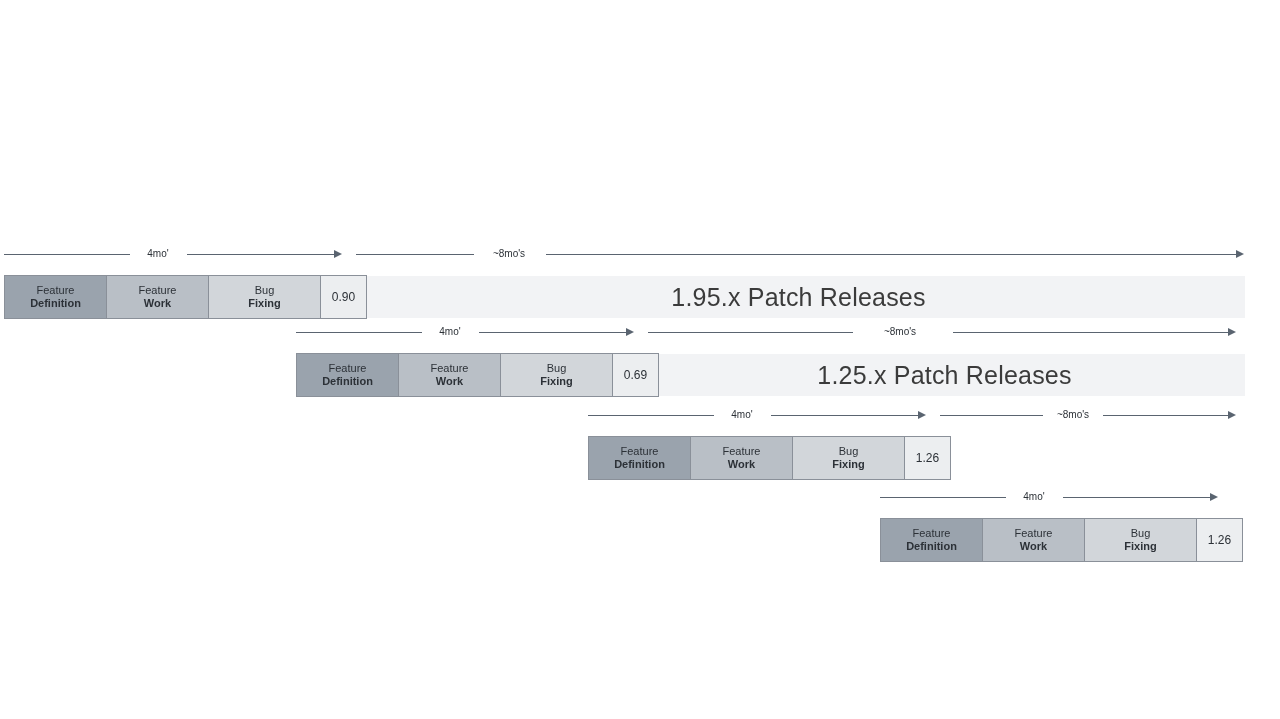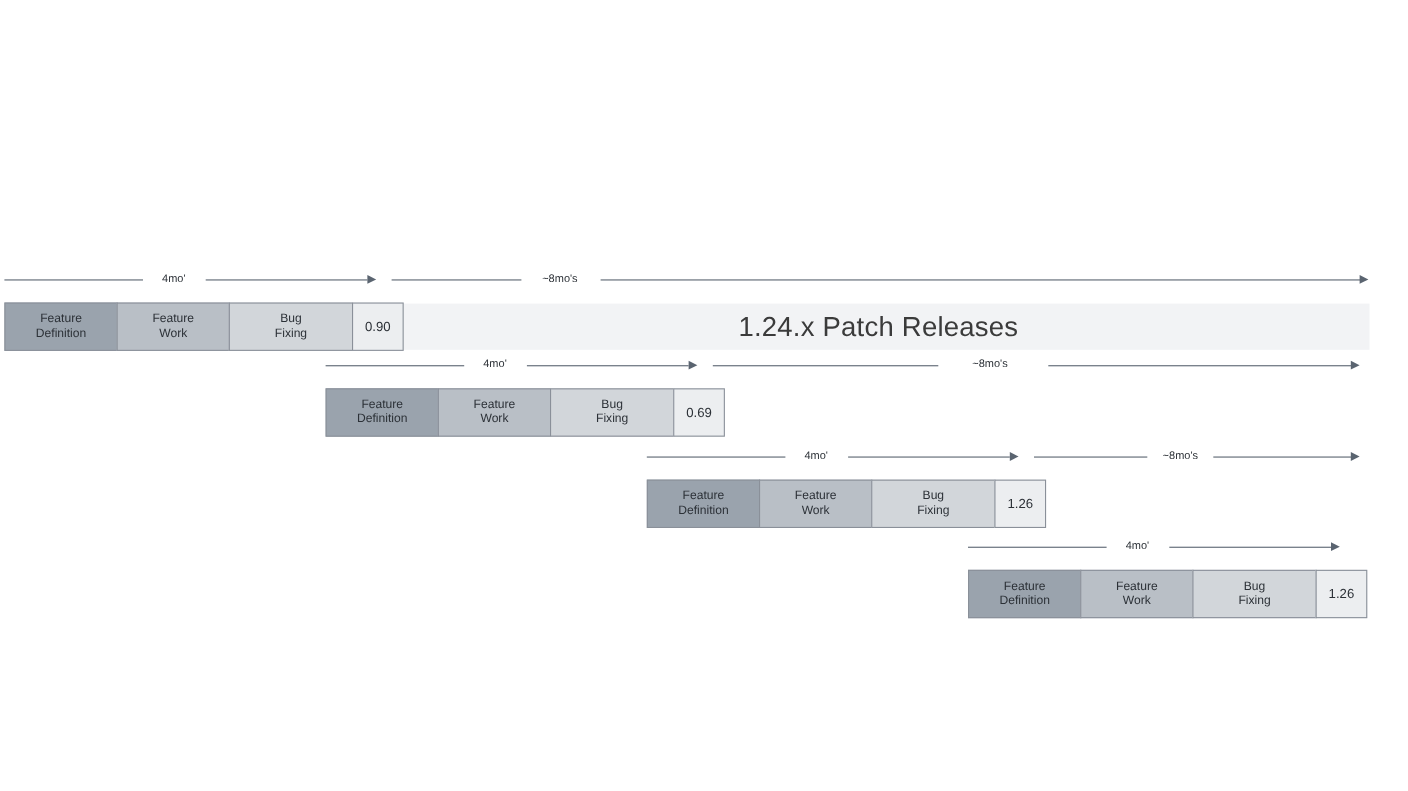--- a/index.html
+++ b/index.html
@@ -64,21 +64,21 @@
     text-align: center;
     white-space: nowrap;
   }
   .phase-block + .phase-block { margin-left: -1px; }
 
   .phase-def   { background: #9aa3ad; width: 103px; }
   .phase-work  { background: #b9bfc6; width: 103px; }
   .phase-bug   { background: #d2d6da; width: 113px; }
   .phase-ver   { background: #eceef0; width: 47px; font-size: 12px; }
 
-  .phase-line2 { display: block; }
+  .phase-line2 { display: block; font-weight: bold; }
 
   
   .arrow-group {
     position: absolute;
     height: 22px;
   }
   .arrow-seg {
     position: absolute;
     top: 6px;
     height: 1px;
@@ -104,21 +104,21 @@
   }
 </style>
 </head>
 <body>
 
 <div id="diagram">
 
   <div class="release-row" style="left:0px; top:248px; width:1280px;">
 
     <div class="patch-band" style="left:352px; top:28px; width:893px; height:42px;">
-      <span class="patch-band-label">1.24.x Patch Releases</span>
+      <span class="patch-band-label">1.95.x Patch Releases</span>
     </div>
 
     <div class="arrow-group" style="left:4px; top:0px; width:340px;">
       <div class="arrow-seg" style="left:0px; width:126px;"></div>
       <div class="arrow-seg" style="left:183px; width:147px;"></div>
       <div class="arrow-head" style="left:330px;"></div>
       <div class="arrow-label" style="left:154px;">4mo'</div>
     </div>
 
     <div class="arrow-group" style="left:356px; top:0px; width:890px;">
@@ -140,20 +140,23 @@
       <div class="phase-block phase-bug">
         <span>Bug</span>
         <span class="phase-line2">Fixing</span>
       </div>
       <div class="phase-block phase-ver">0.90</div>
     </div>
   </div>
 
   <div class="release-row" style="left:0px; top:326px; width:1280px;">
 
+    <div class="patch-band" style="left:644px; top:28px; width:601px; height:42px;">
+      <span class="patch-band-label">1.25.x Patch Releases</span>
+    </div>
 
     <div class="arrow-group" style="left:296px; top:0px; width:340px;">
       <div class="arrow-seg" style="left:0px; width:126px;"></div>
       <div class="arrow-seg" style="left:183px; width:147px;"></div>
       <div class="arrow-head" style="left:330px;"></div>
       <div class="arrow-label" style="left:154px;">4mo'</div>
     </div>
 
     <div class="arrow-group" style="left:648px; top:0px; width:598px;">
       <div class="arrow-seg" style="left:0px; width:205px;"></div>

